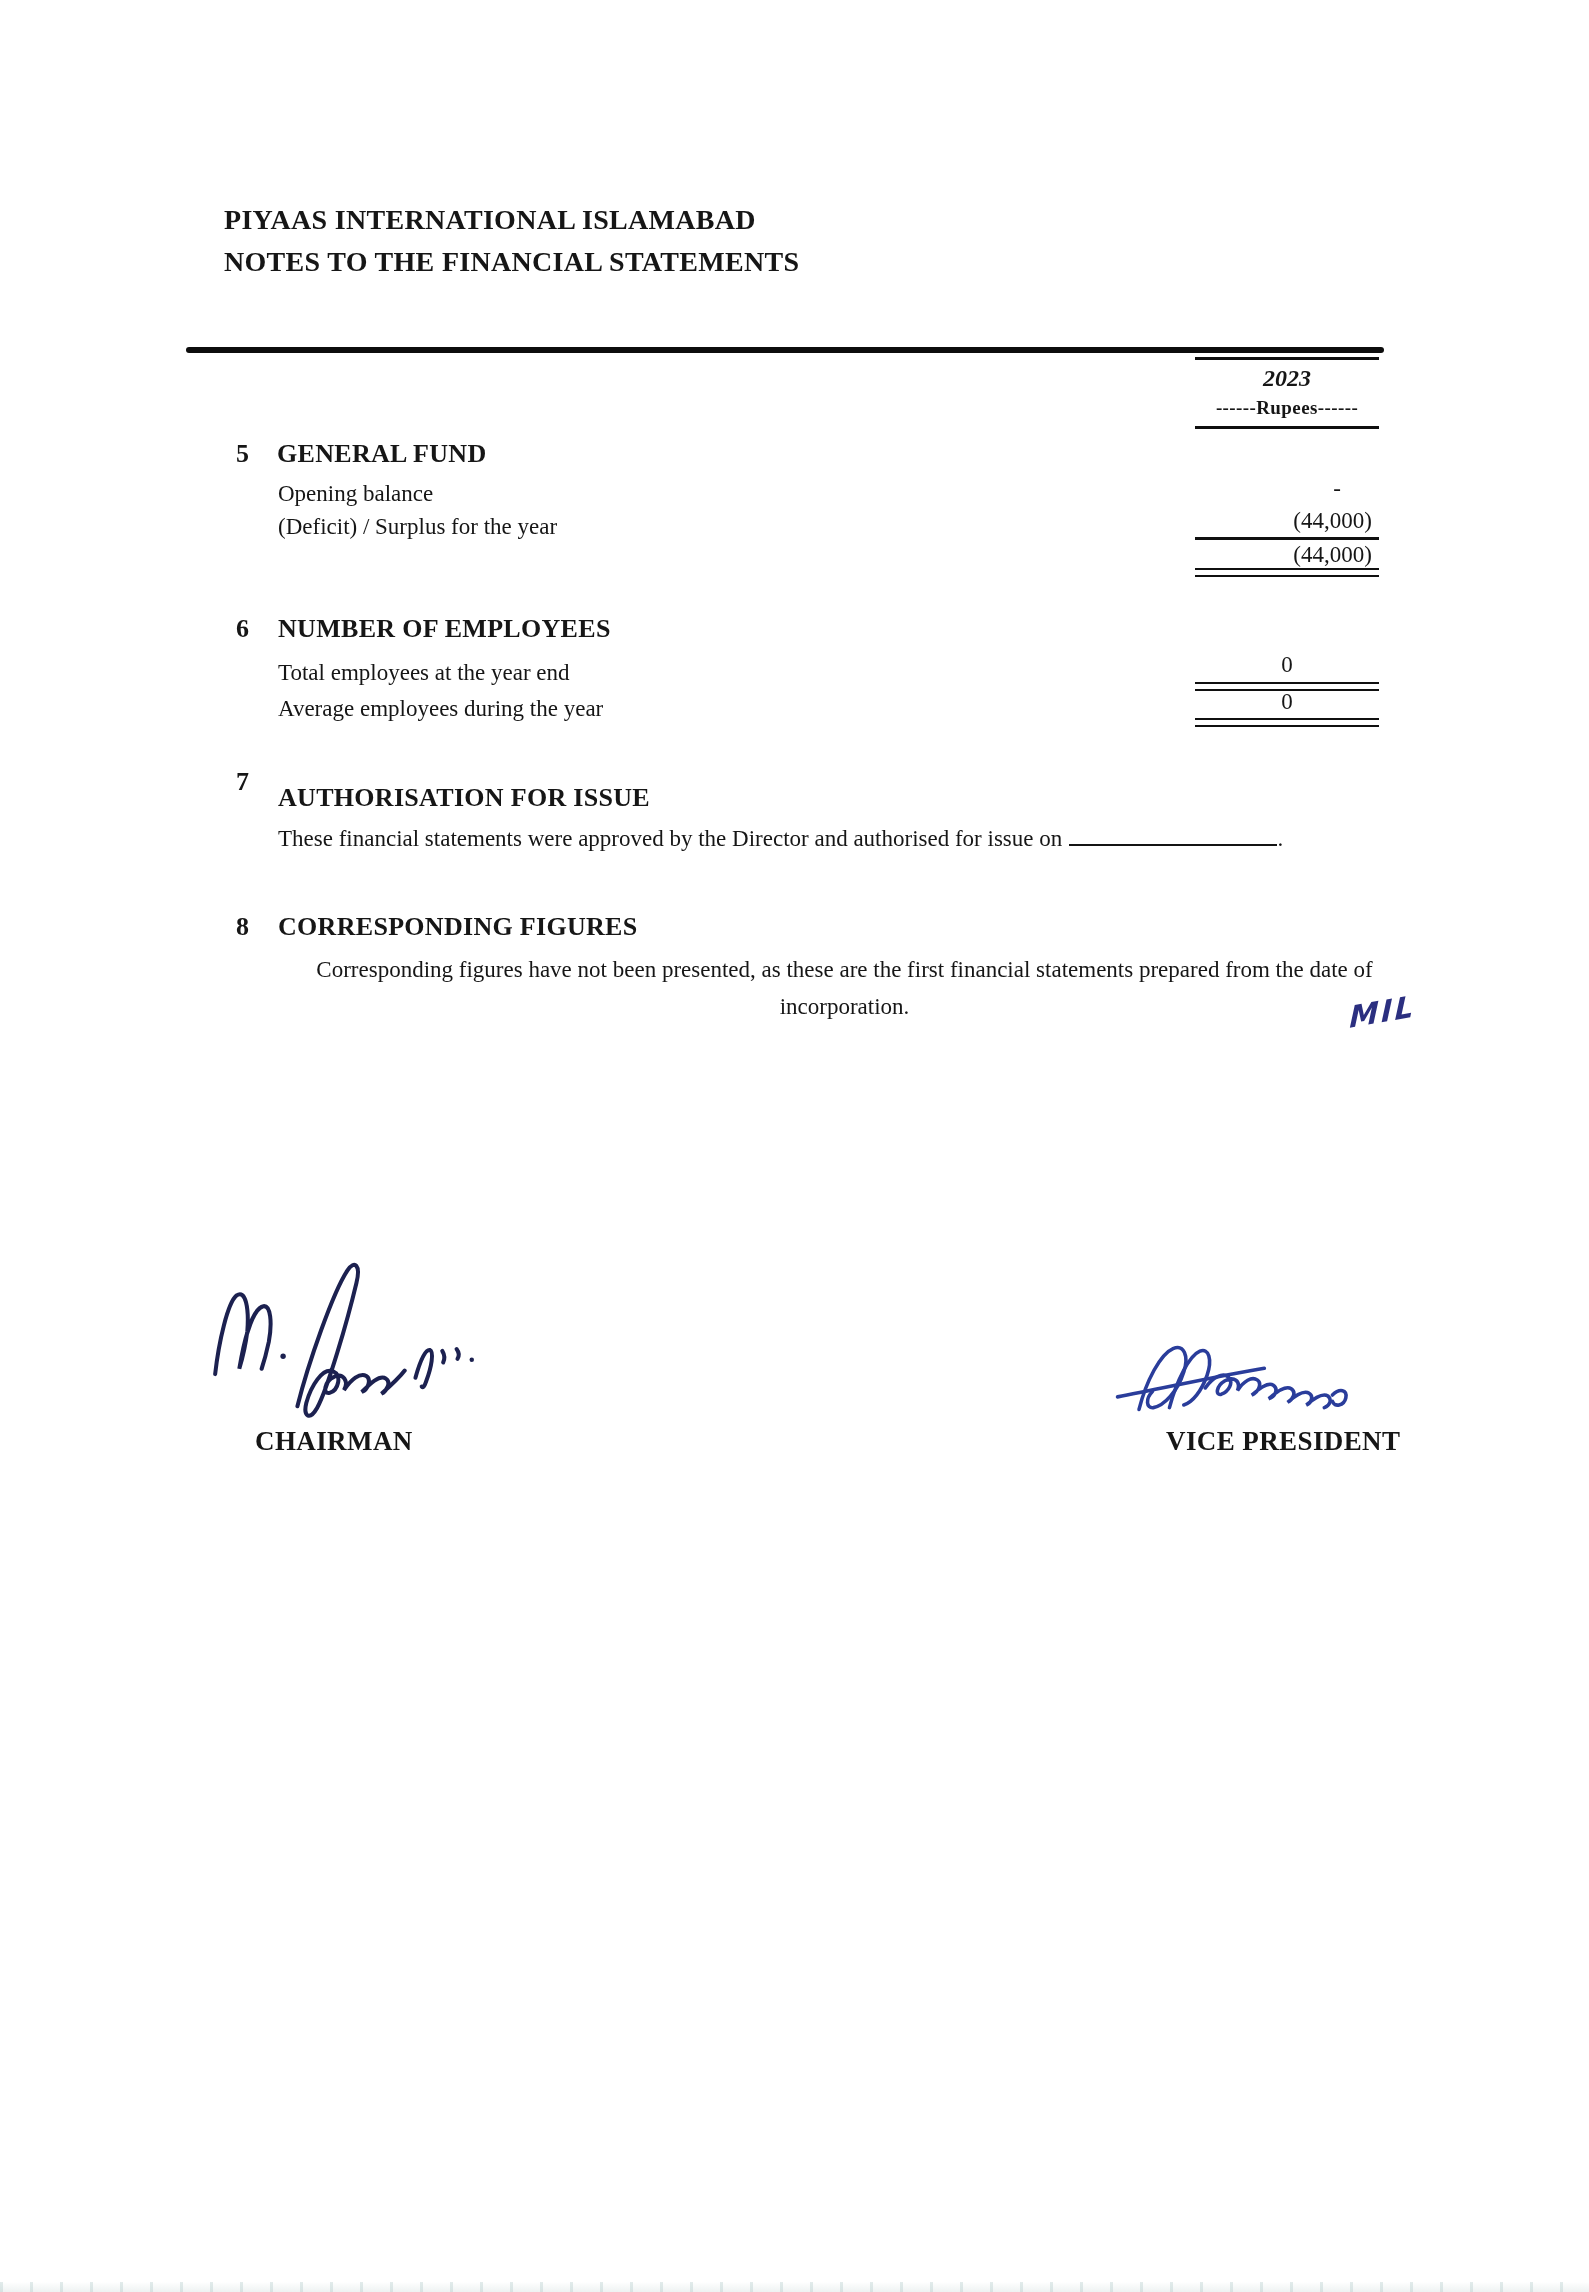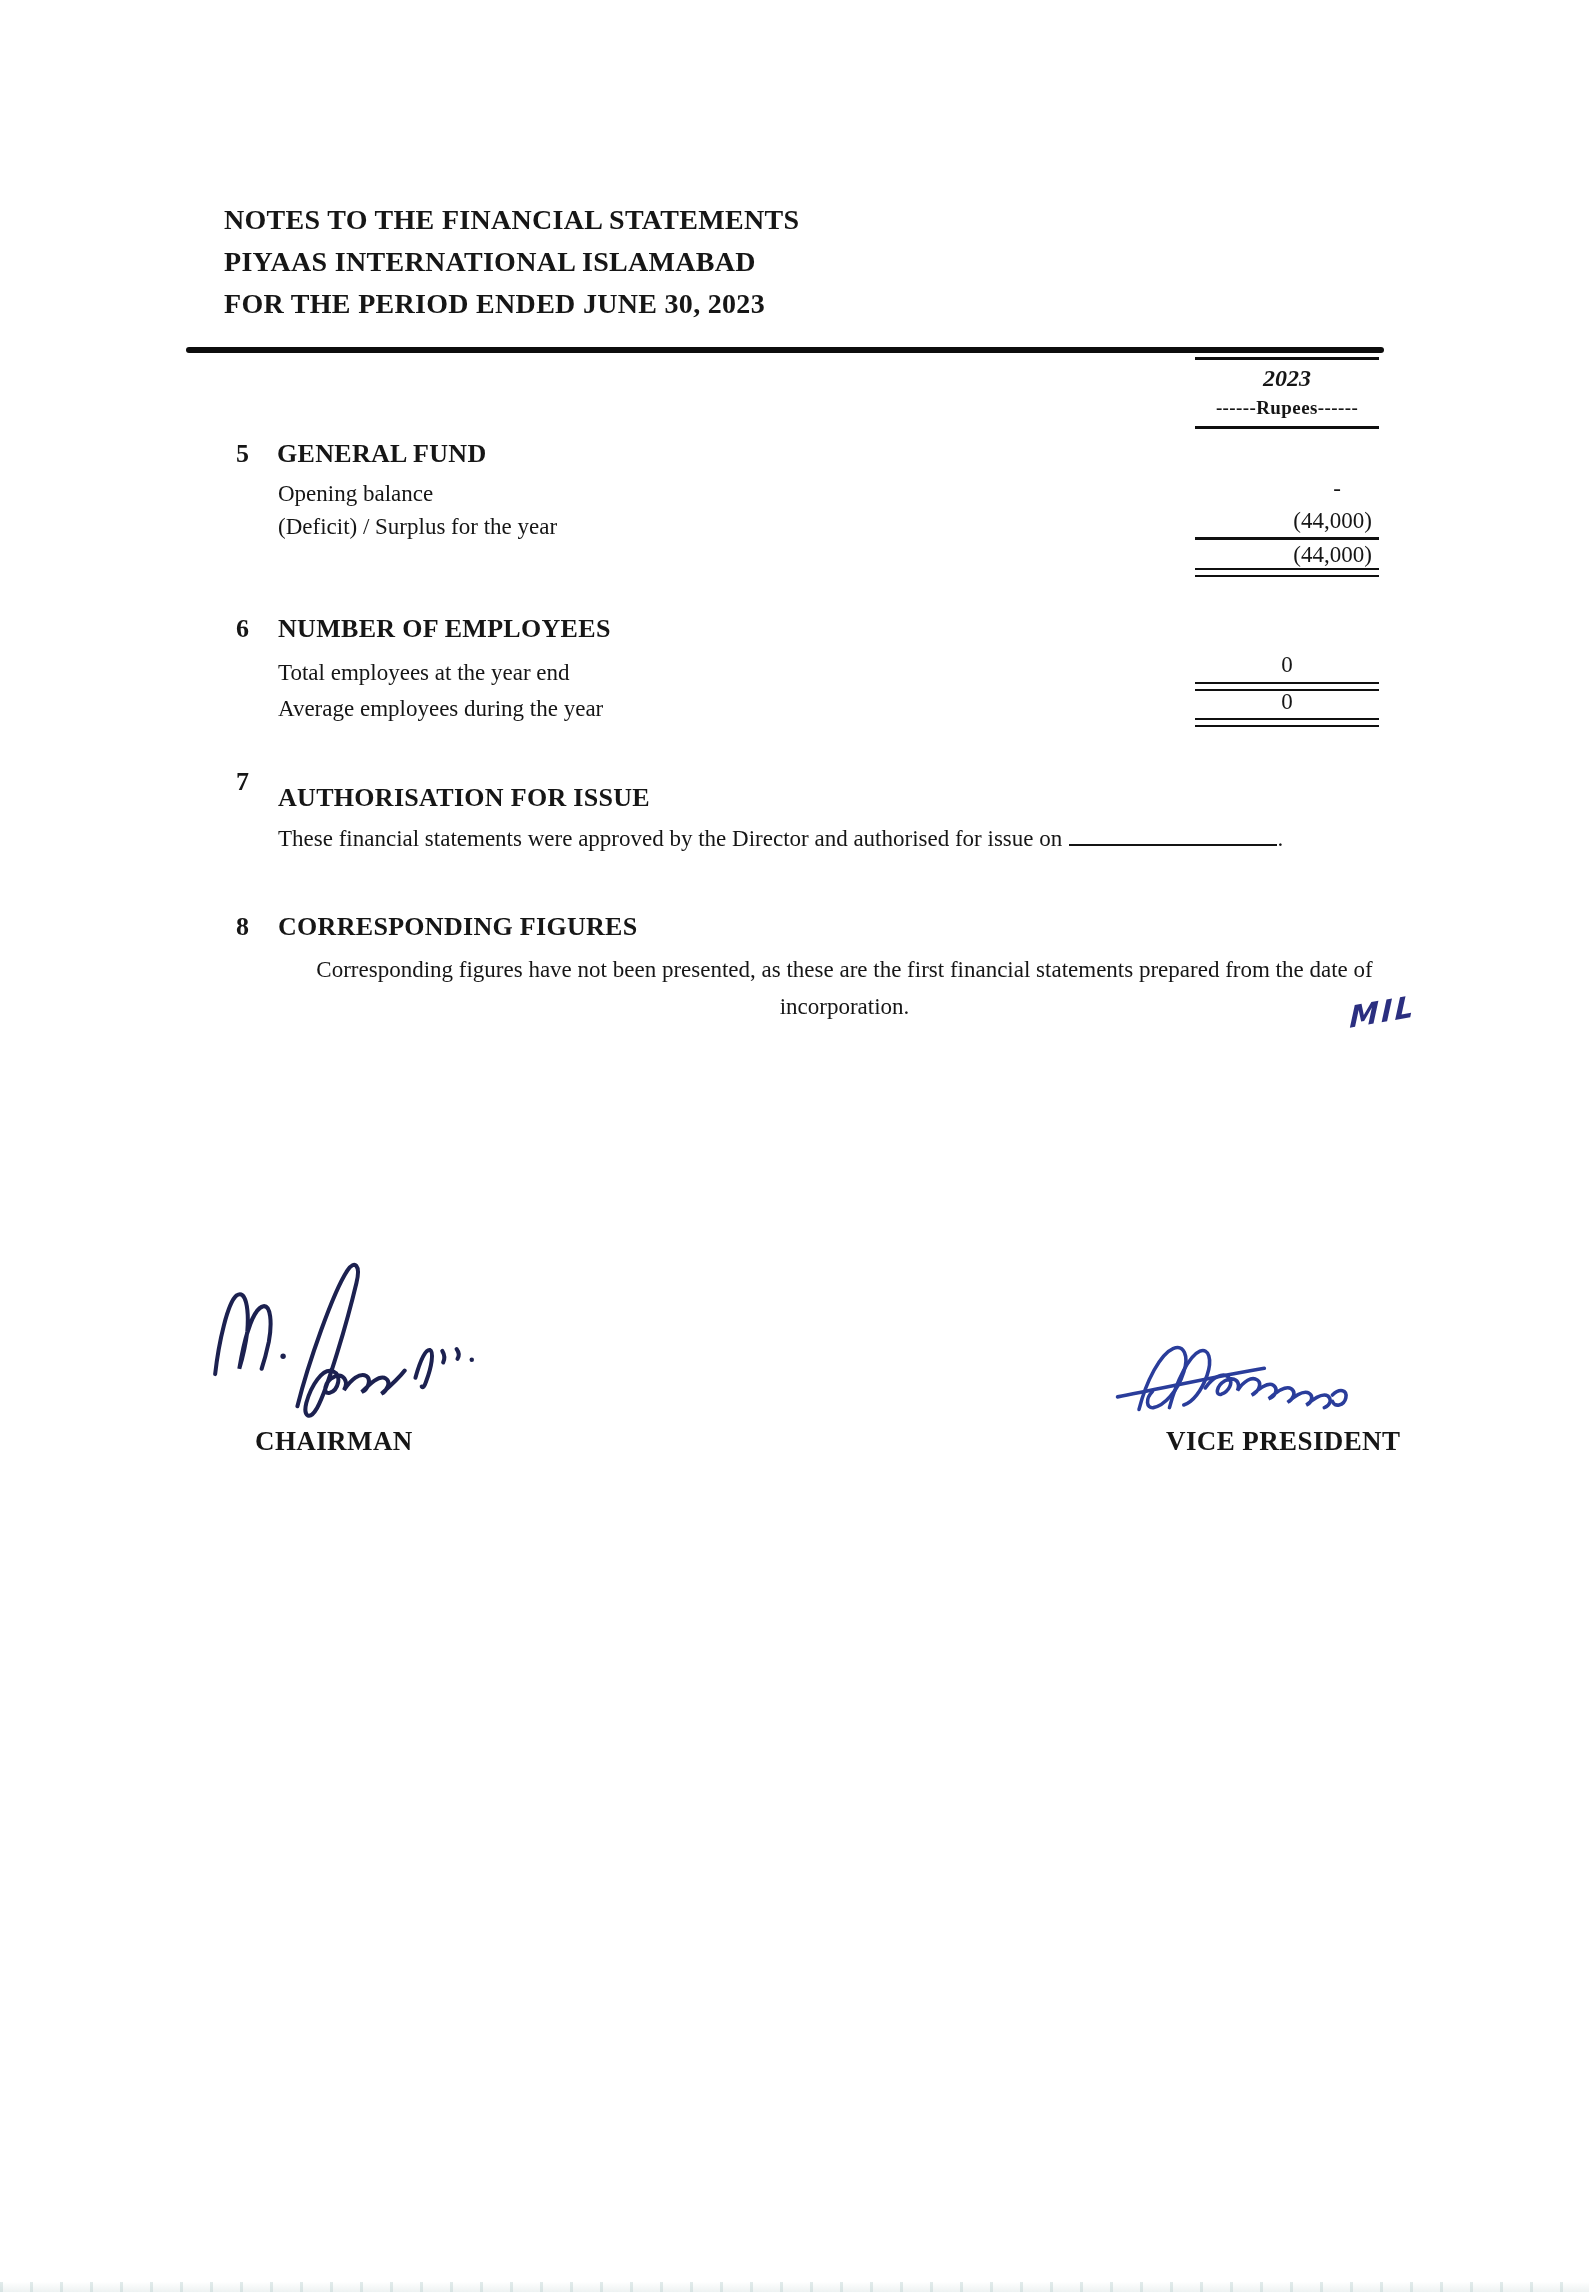--- a/index.html
+++ b/index.html
@@ -51,23 +51,22 @@
       repeating-linear-gradient(90deg, rgba(160,190,190,.30) 0 2.7px, rgba(255,255,255,0) 2.7px 30px),
       linear-gradient(to top, rgba(200,214,214,.35), rgba(255,255,255,0));
   }
 </style>
 </head>
 <body>
 
 <div class="page">
 
   <div class="abs title-block">
+    <div>PIYAAS INTERNATIONAL ISLAMABAD</div>
     <div>NOTES TO THE FINANCIAL STATEMENTS</div>
-    <div>PIYAAS INTERNATIONAL ISLAMABAD</div>
-    <div>FOR THE PERIOD ENDED JUNE 30, 2023</div>
   </div>
   <div class="abs header-rule"></div>
 
   <div class="abs col-head">
     <div class="yr">2023</div>
     <div class="unit">------Rupees------</div>
   </div>
 
   <div class="abs sec-num" style="left:236px;top:439px;">5</div>
   <div class="abs sec-title" style="left:277px;top:439px;">GENERAL FUND</div>

